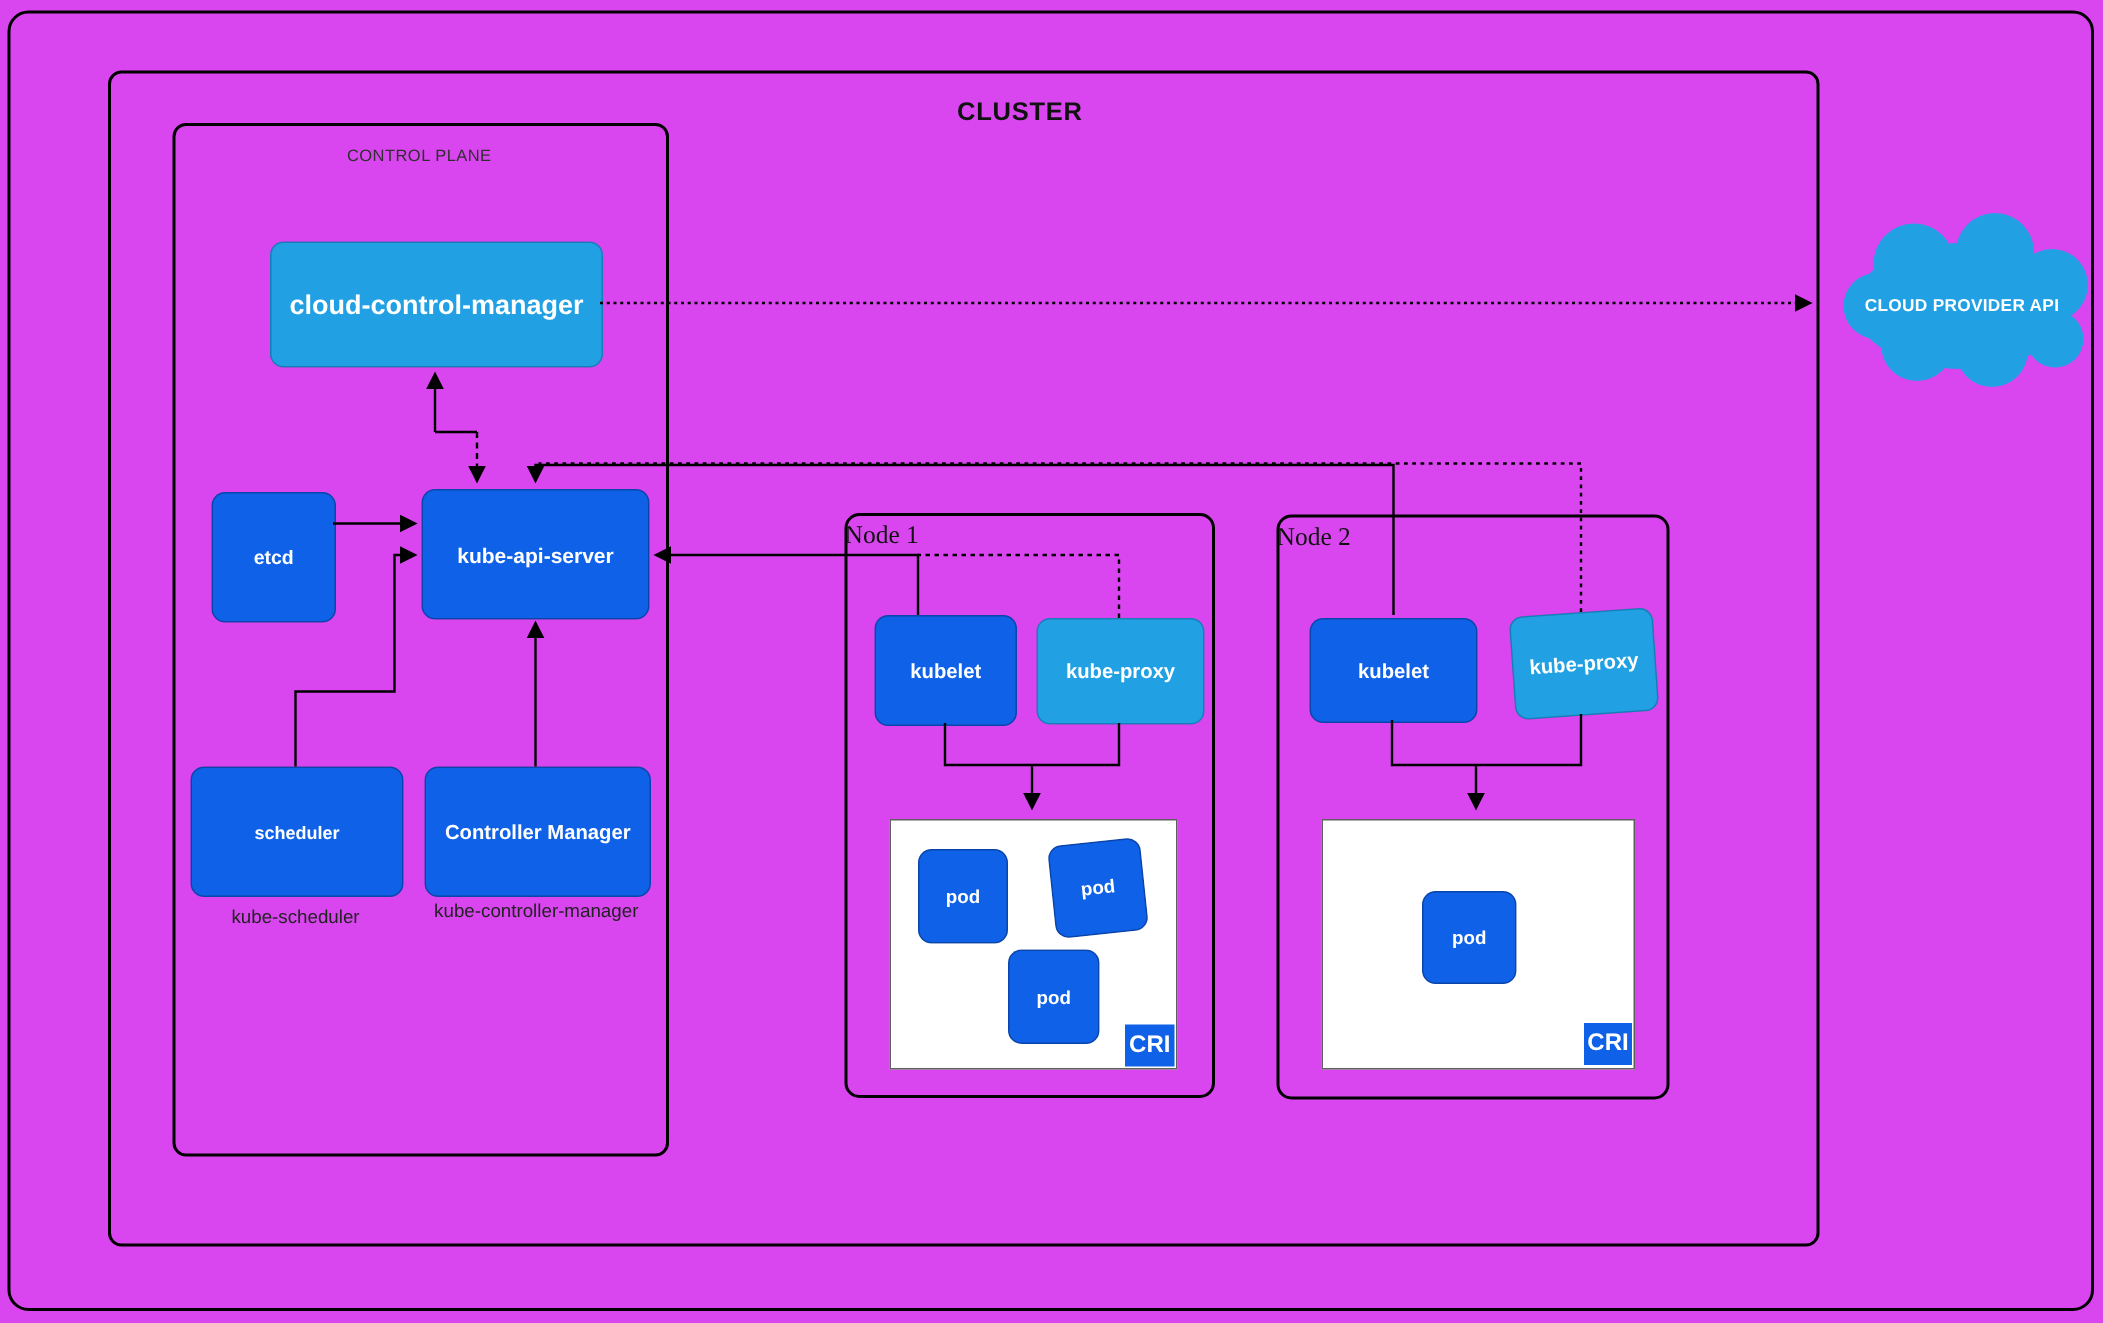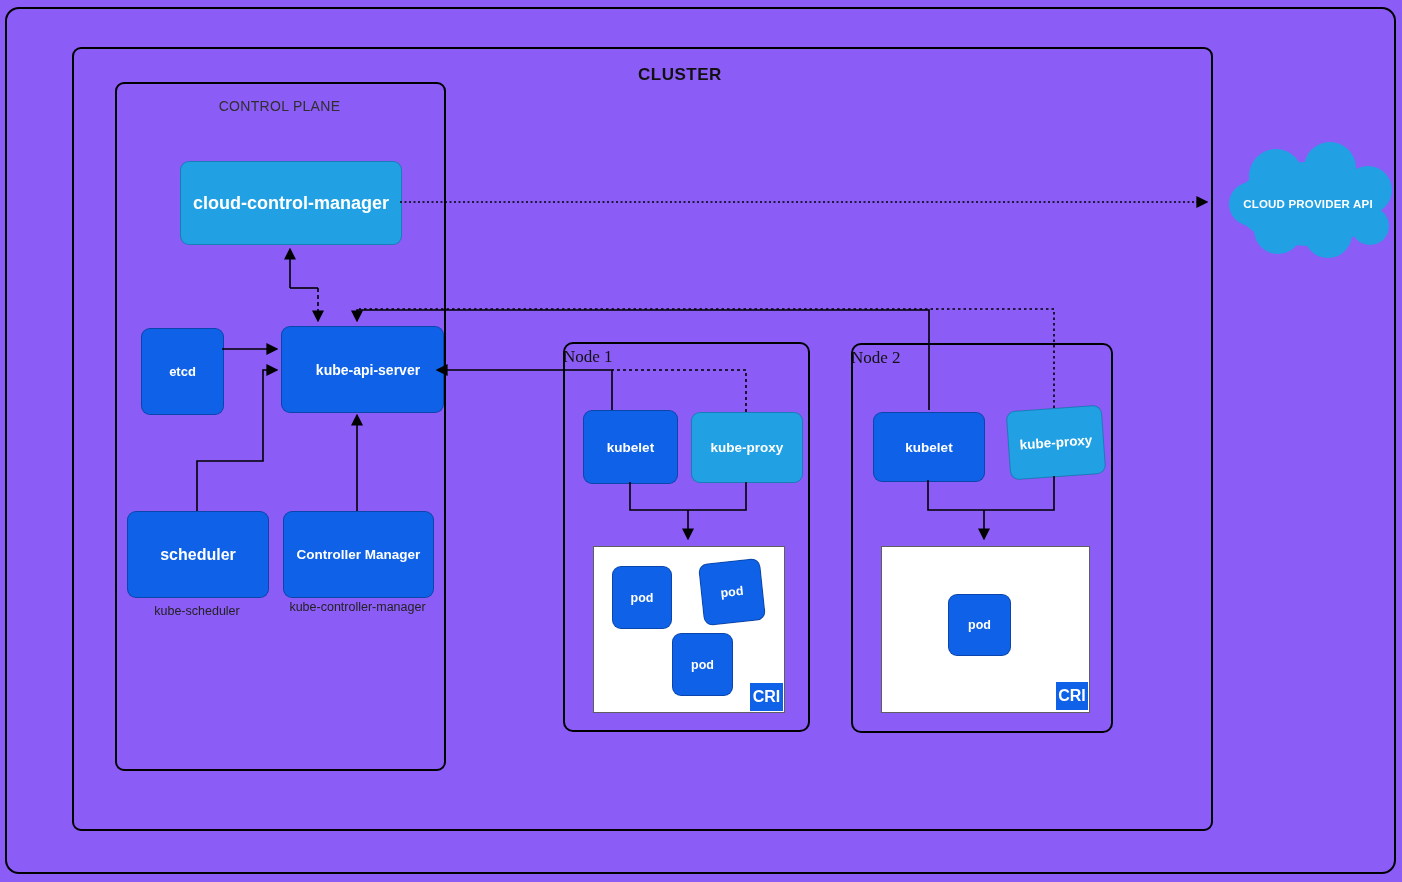--- a/index.html
+++ b/index.html
@@ -1,39 +1,39 @@
 <!DOCTYPE html>
 <html><head>
 <meta charset="utf-8">
 <style>
   html,body{margin:0;padding:0;background:#ffffff;}
   .stage{
-    position:relative;width:1402px;height:882px;background:#8b5cf6;overflow:hidden;
+    position:relative;width:1402px;height:882px;background:#d946ef;overflow:hidden;
     font-family:"Liberation Sans", sans-serif;
   }
   .abs{position:absolute;}
   
   .outer-frame{left:5px;top:7px;width:1387px;height:863px;border:2.5px solid #000;border-radius:14px;}
   .cluster-box{left:72px;top:47px;width:1137px;height:780px;border:2px solid #000;border-radius:9px;background:transparent;}
   .cluster-title{left:638px;top:65px;width:120px;font-size:17px;font-weight:bold;color:#111;letter-spacing:.5px;}
   .control-plane-box{left:115px;top:82px;width:327px;height:685px;border:2px solid #000;border-radius:9px;}
-  .control-plane-title{left:127px;top:98px;width:305px;text-align:center;font-size:14px;color:#2f2f2f;letter-spacing:.3px;}
+  .control-plane-title{left:127px;top:98px;width:305px;text-align:center;font-size:11px;color:#2f2f2f;letter-spacing:.3px;}
   
   .blue-box{
     background:#0f62e8;border:1px solid rgba(8,45,120,.55);border-radius:9px;
     color:#fff;font-weight:bold;display:flex;align-items:center;justify-content:center;text-align:center;
   }
   .light-box{
     background:#21a1e3;border:1px solid rgba(10,84,130,.45);border-radius:9px;
     color:#fff;font-weight:bold;display:flex;align-items:center;justify-content:center;text-align:center;
   }
   .ccm{left:180px;top:161px;width:220px;height:82px;font-size:18px;}
   .etcd{left:141px;top:328px;width:81px;height:85px;font-size:13px;}
-  .api{left:281px;top:326px;width:150px;height:85px;font-size:14px;padding-left:11px;}
-  .scheduler{left:127px;top:511px;width:140px;height:85px;font-size:16px;}
+  .api{left:281px;top:326px;width:150px;height:85px;font-size:14px;}
+  .scheduler{left:127px;top:511px;width:140px;height:85px;font-size:12px;}
   .cmgr{left:283px;top:511px;width:149px;height:85px;font-size:13.5px;}
   .sublabel{font-size:12.5px;color:#222;text-align:center;}
   .sched-sub{left:127px;top:604px;width:140px;}
   .cmgr-sub{left:276px;top:600px;width:163px;}
   
   .node-box{border:2px solid #000;border-radius:10px;}
   .node1{left:563px;top:342px;width:243px;height:386px;}
   .node2{left:851px;top:343px;width:258px;height:386px;}
   .node-title{font-family:"Liberation Serif", serif;font-size:17px;color:#111;text-align:left;}
   .n1-title{left:563px;top:347px;width:243px;}

